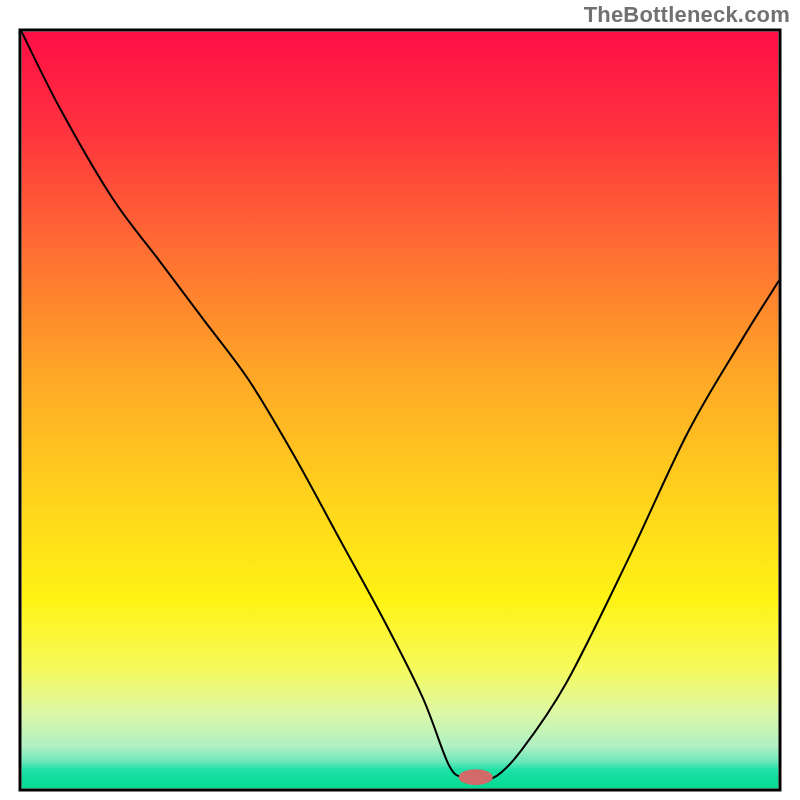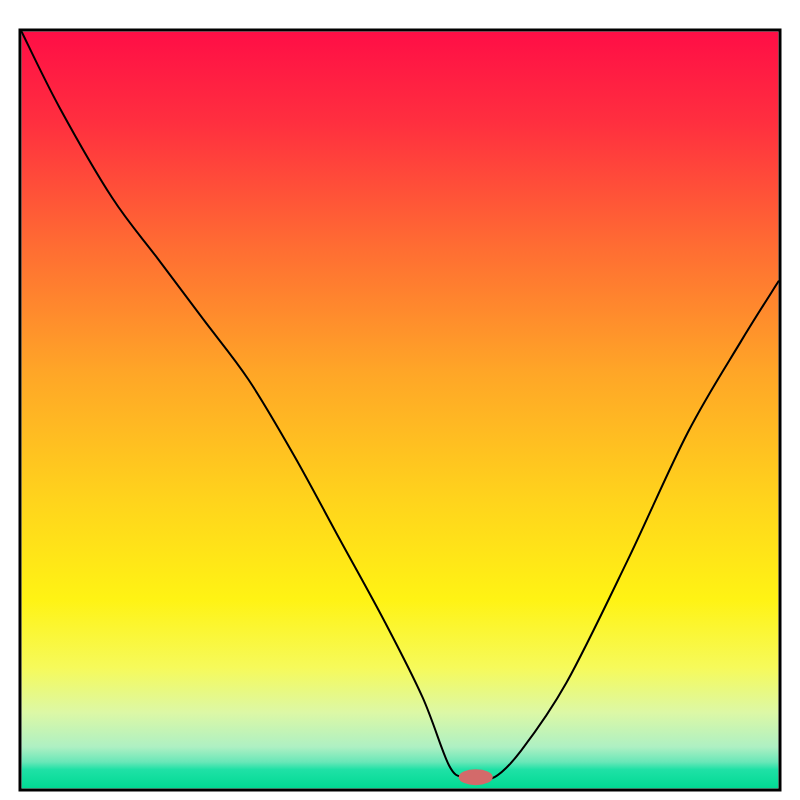--- a/index.html
+++ b/index.html
@@ -29,20 +29,21 @@
     position: absolute;
     left: 0;
     top: 0;
   }
   
 </style>
 </head>
 <body>
 
 <div class="wrap">
+  <div class="watermark">TheBottleneck.com</div>
 
   <svg id="chart-svg" width="800" height="800" viewBox="0 0 800 800">
     <defs>
       <linearGradient id="bg-grad" x1="0" y1="0" x2="0" y2="1">
           <stop offset="0%" stop-color="#ff0e46"></stop>
           <stop offset="12%" stop-color="#ff2f3f"></stop>
           <stop offset="28.000000000000004%" stop-color="#ff6b33"></stop>
           <stop offset="45%" stop-color="#ffa627"></stop>
           <stop offset="62%" stop-color="#ffd41c"></stop>
           <stop offset="75%" stop-color="#fff314"></stop>

